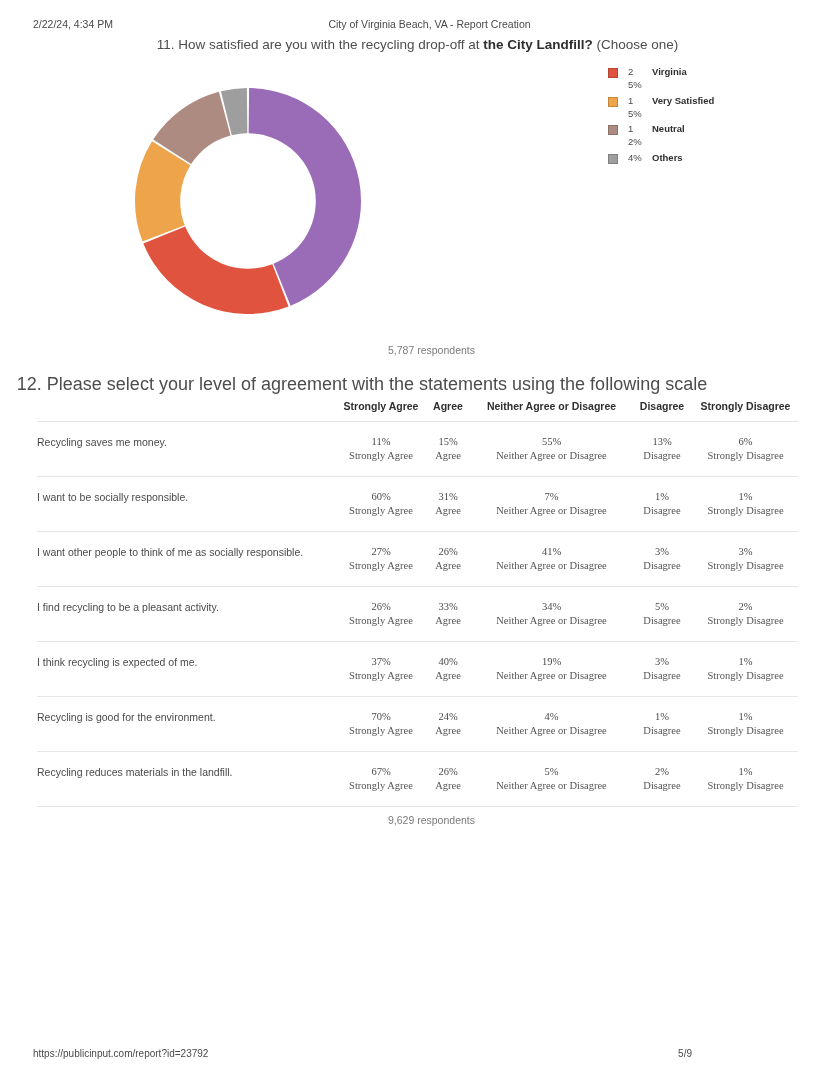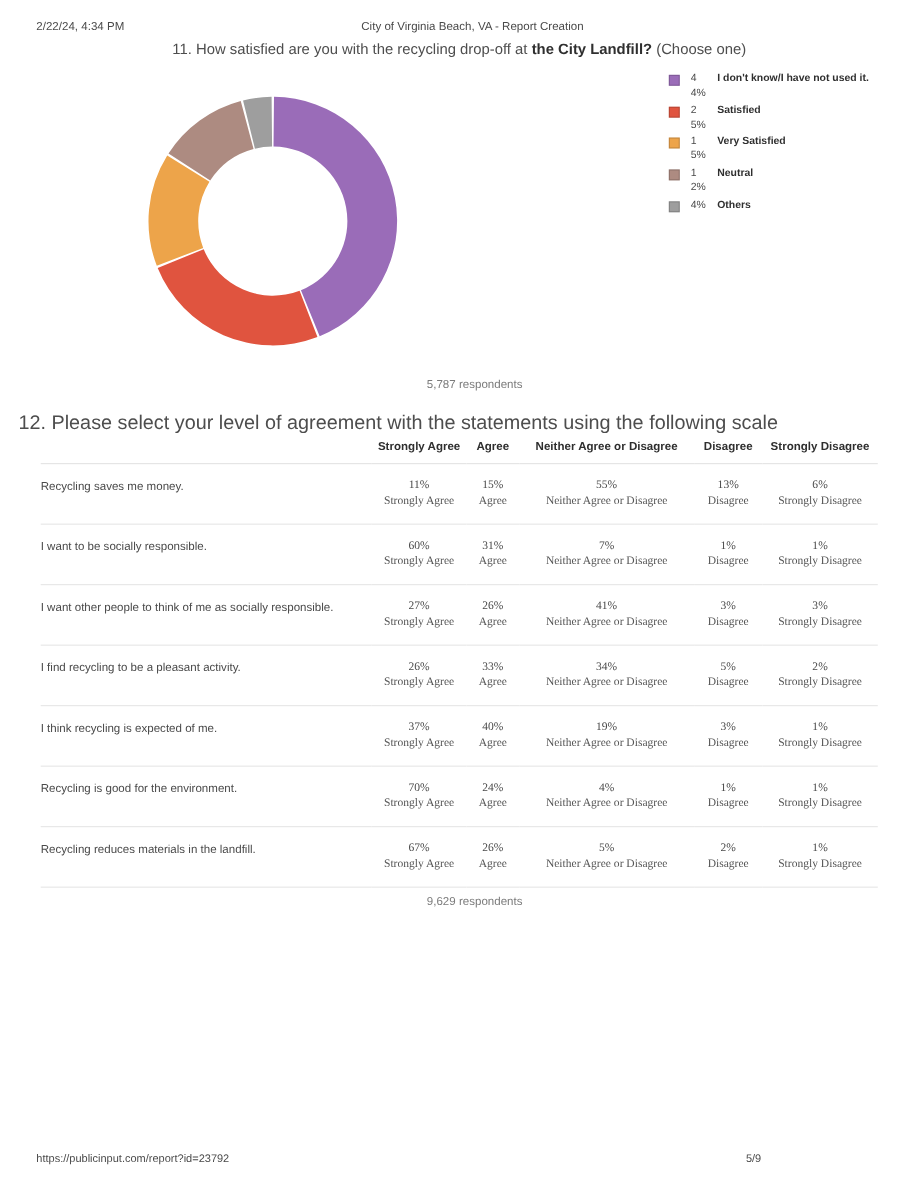--- a/index.html
+++ b/index.html
@@ -252,28 +252,23 @@
           </path>
           <path d="M 86.94996494695556 4.285390199713746 A 113 113 0 0 1 112.91529452874873 1.005206252497473 L 113.34917671724924 46.20312375149848 A 67.8 67.8 0 0 0 97.76997896817333 48.171234119828256 Z" fill="#9e9e9e">
             <title>Others 4%</title>
           </path>
         </g>
     </svg>
   </div>
 
   <div class="legend" id="chart-legend">
       <div class="legend-row">
-        <span class="legend-swatch" style="background: rgb(154, 108, 184);"></span>
-        <span class="legend-pct">44%</span>
-        <span class="legend-label">I don't know/I have not used it.</span>
-      </div>
-      <div class="legend-row">
         <span class="legend-swatch" style="background: rgb(224, 84, 63);"></span>
         <span class="legend-pct">25%</span>
-        <span class="legend-label">Satisfied</span>
+        <span class="legend-label">Virginia</span>
       </div>
       <div class="legend-row">
         <span class="legend-swatch" style="background: rgb(237, 164, 74);"></span>
         <span class="legend-pct">15%</span>
         <span class="legend-label">Very Satisfied</span>
       </div>
       <div class="legend-row">
         <span class="legend-swatch" style="background: rgb(173, 139, 129);"></span>
         <span class="legend-pct">12%</span>
         <span class="legend-label">Neutral</span>

